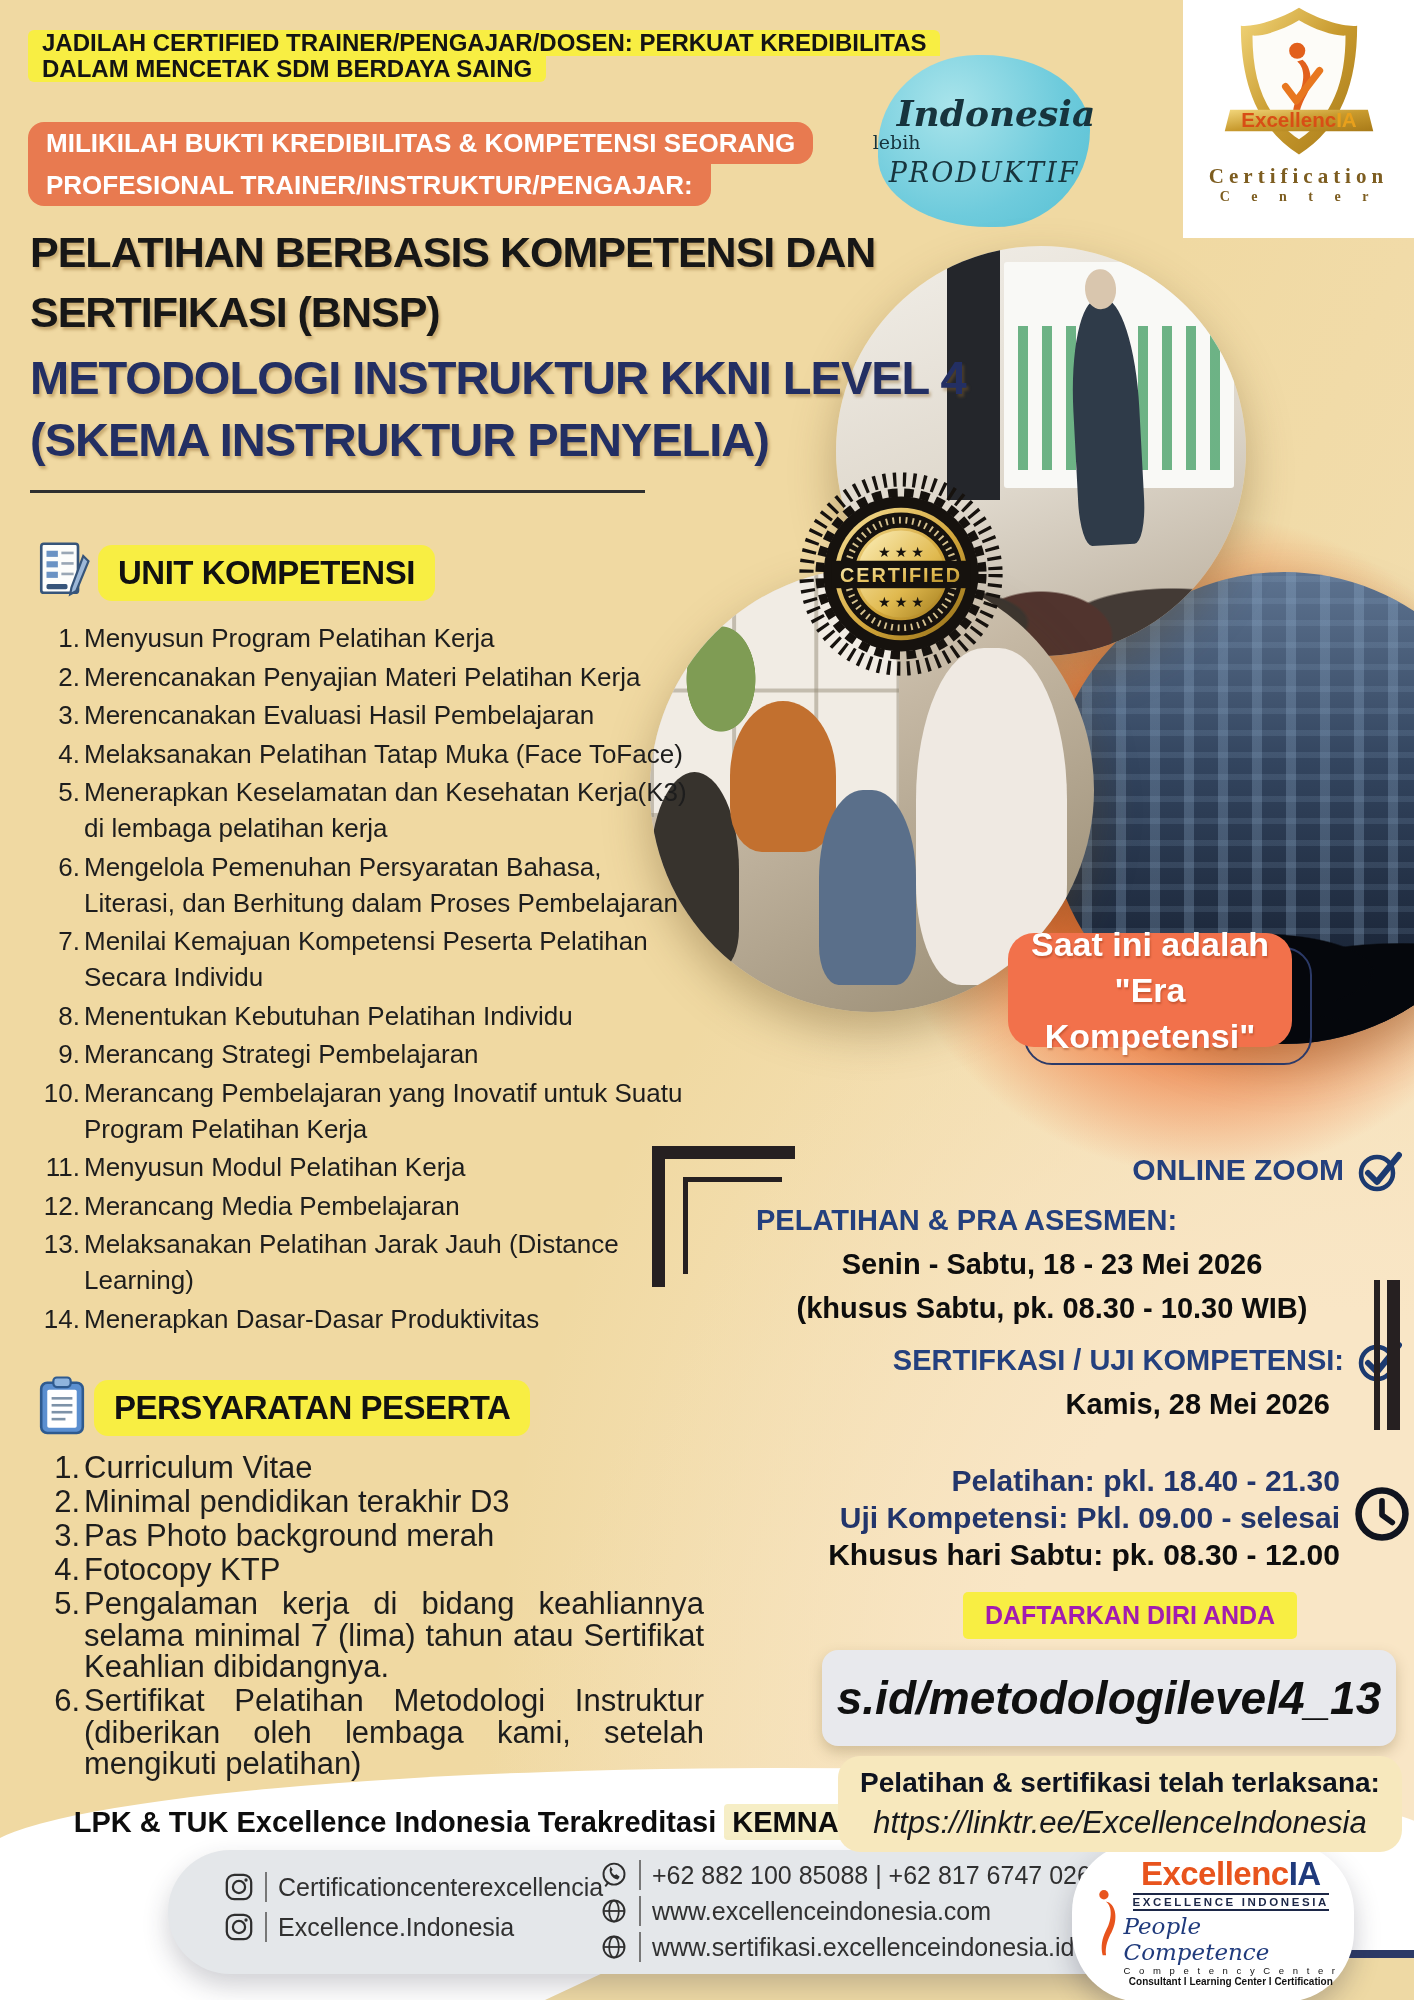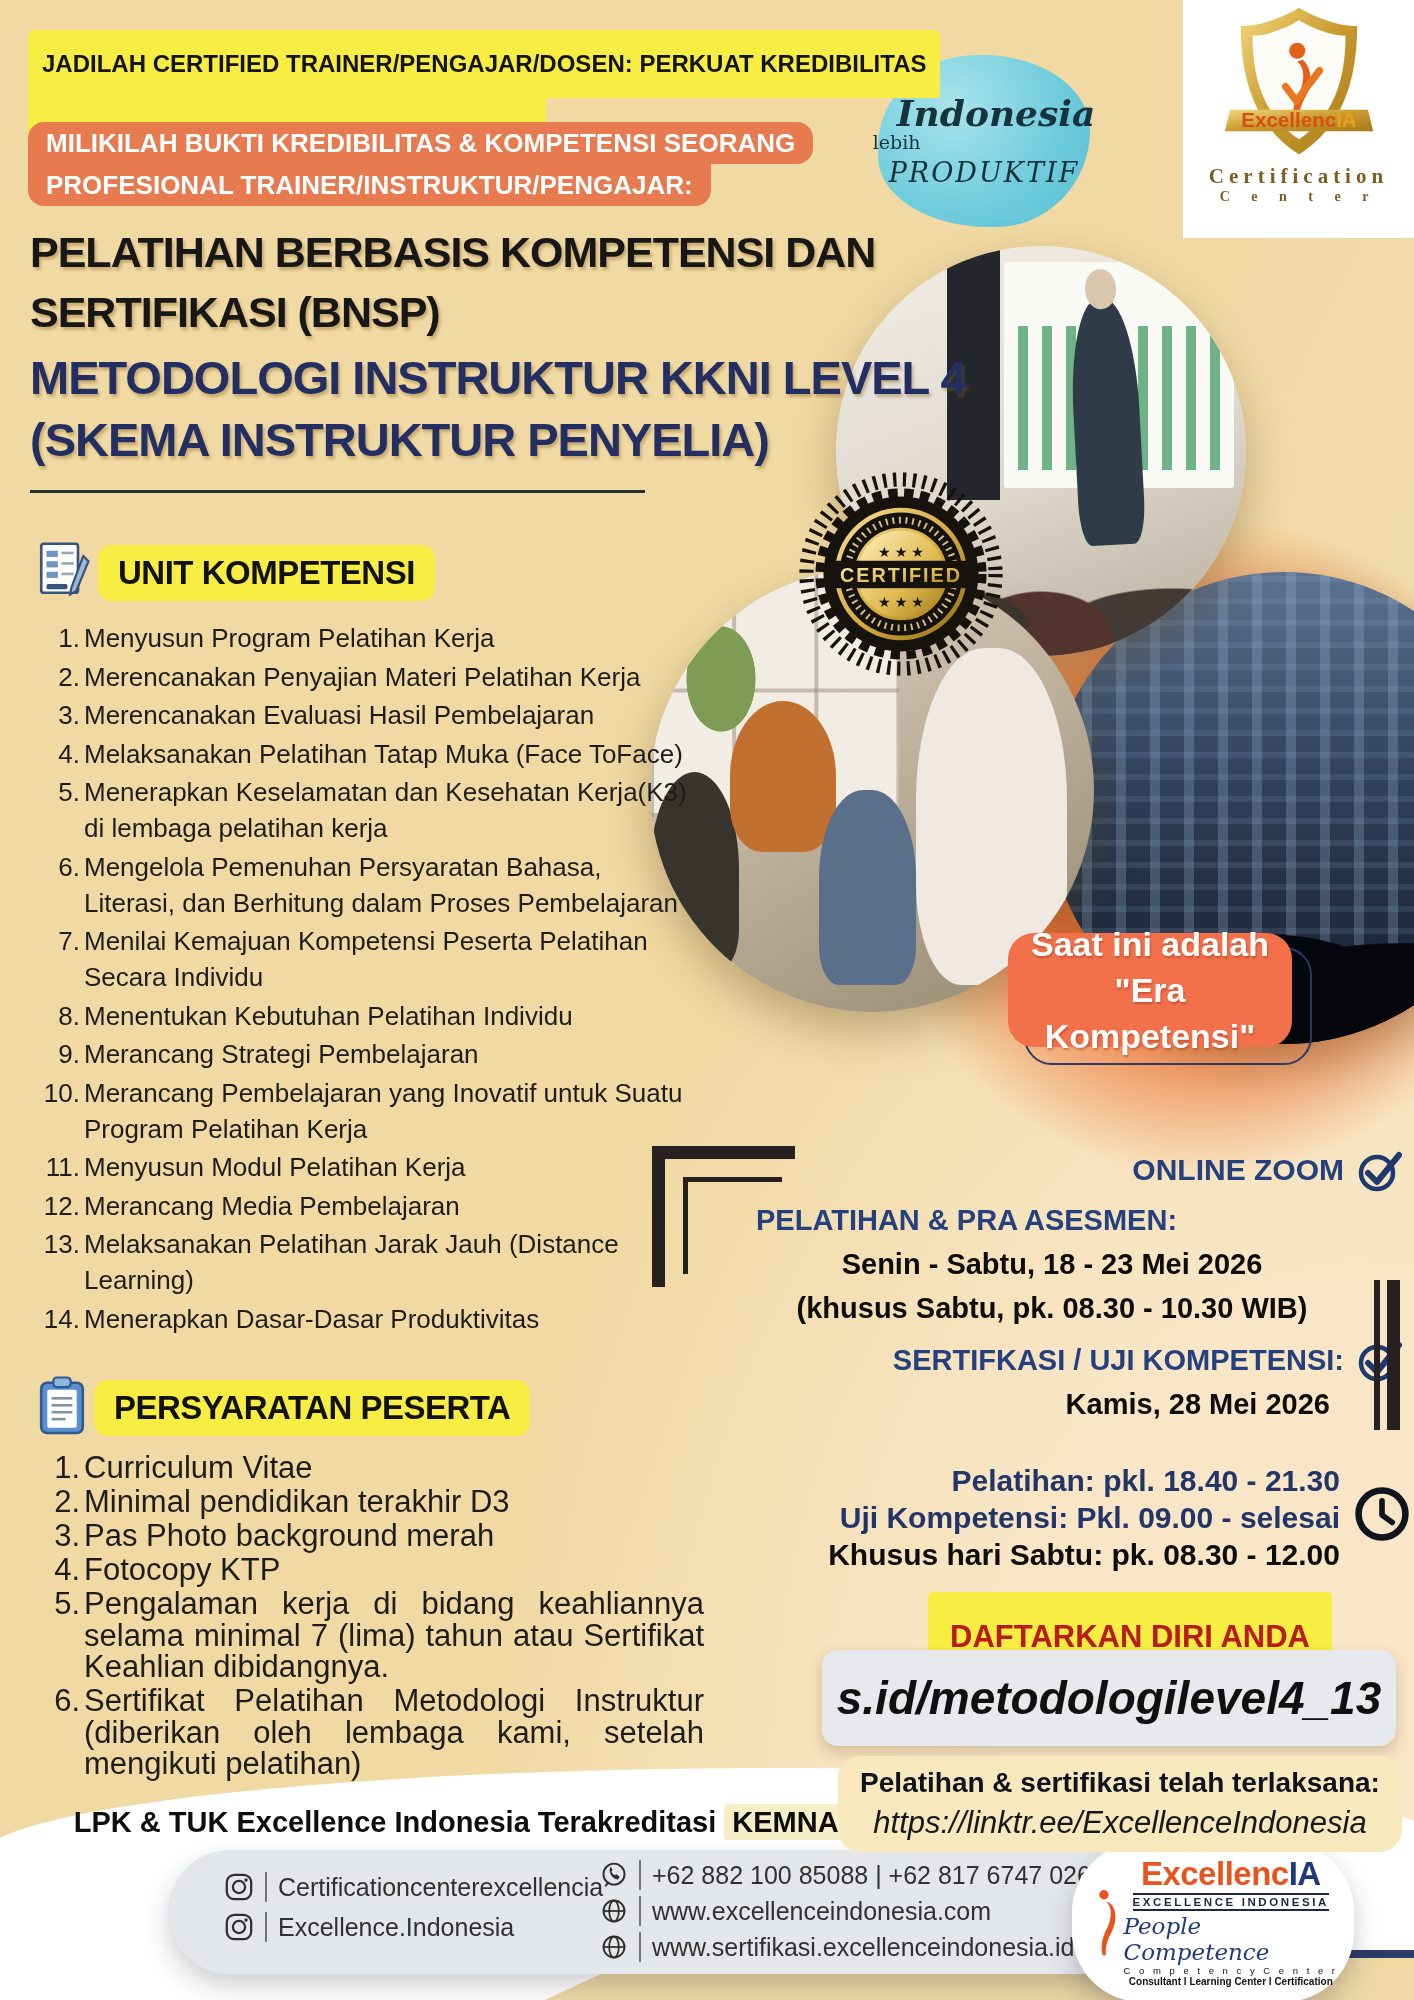--- a/index.html
+++ b/index.html
@@ -7,21 +7,21 @@
     position:relative;width:1414px;height:2000px;margin:0 auto;overflow:hidden;
     font-family:"Liberation Sans","DejaVu Sans",sans-serif;
     background:
       radial-gradient(circle at 1205px 845px, rgba(238,104,43,.9) 0 170px, rgba(238,104,43,.55) 230px, rgba(238,104,43,0) 330px),
       radial-gradient(ellipse at 95% 88%, #f9e6c6 0 18%, rgba(249,230,198,0) 45%),
       linear-gradient(115deg,#f0d9a2 55%,#f2ddae 75%,#f6e2bd 100%);
   }
   .abs{position:absolute;}
   
   .hl{background:#f8ee43;color:#141414;font-weight:bold;font-size:24px;line-height:24px;
-      padding:22px 14px;display:inline-block;border-radius:4px;}
+      padding:1px 14px;display:inline-block;border-radius:4px;}
   .orange-line{background:#e87a50;color:#fff;font-weight:bold;font-size:26px;line-height:26px;
       padding:8px 18px;display:inline-block;}
   .o1{border-radius:16px 16px 16px 0;}
   .o2{border-radius:0 0 16px 16px;}
   .title{font-weight:bold;color:#171717;font-size:43px;letter-spacing:-1px;
       text-shadow:2px 3px 3px rgba(140,100,40,.4);white-space:nowrap;}
   .subtitle{font-weight:bold;color:#232f63;font-size:47px;letter-spacing:-1px;
       text-shadow:2px 3px 3px rgba(140,100,40,.4);white-space:nowrap;}
   .divider{background:#2f2f2f;height:3px;}
   
@@ -81,21 +81,21 @@
   .rowflex{display:flex;align-items:center;justify-content:flex-end;gap:10px;}
   .bracketTL{width:130px;height:128px;border-top:13px solid #262021;border-left:13px solid #262021;}
   .bracketTL::after{content:"";position:absolute;left:18px;top:18px;width:94px;height:92px;
       border-top:5px solid #262021;border-left:5px solid #262021;}
   .bracketR::before{content:"";position:absolute;right:20px;top:0;width:6px;height:100%;background:#262021;}
   .bracketR::after{content:"";position:absolute;right:0;top:0;width:13px;height:100%;background:#262021;}
   .times{font-size:30px;font-weight:bold;text-align:right;line-height:37px;}
   .times .nvy{color:#22356b;}
   .times .blk{color:#0d0d0d;}
   
-  .register{background:#f8ee43;color:#b91c1c;font-weight:bold;font-size:31px;padding:27px 22px;border-radius:5px;display:inline-block;}
+  .register{background:#f8ee43;color:#a21caf;font-weight:bold;font-size:25px;padding:9px 22px;border-radius:5px;display:inline-block;}
   .linkbox{background:#e8e9ed;border-radius:16px;display:flex;align-items:center;justify-content:center;
       font-weight:bold;font-style:italic;font-size:46px;color:#101010;box-shadow:0 6px 14px rgba(90,70,30,.25);}
   .donebox{background:#f7e8bd;border-radius:22px;display:flex;flex-direction:column;align-items:center;
       justify-content:center;gap:6px;}
   .done1{font-weight:bold;font-size:28px;color:#0e1320;}
   .done2{font-style:italic;font-size:31px;color:#15181d;}
   
   .white-blob{background:#fff;border-radius:55% 45% 0 0 / 90px 70px 0 0;}
   .accred{font-weight:bold;font-size:29px;color:#0d0d0d;text-align:center;}
   .accred .hl2{background:#f6eec6;padding:2px 8px;border-radius:4px;}

